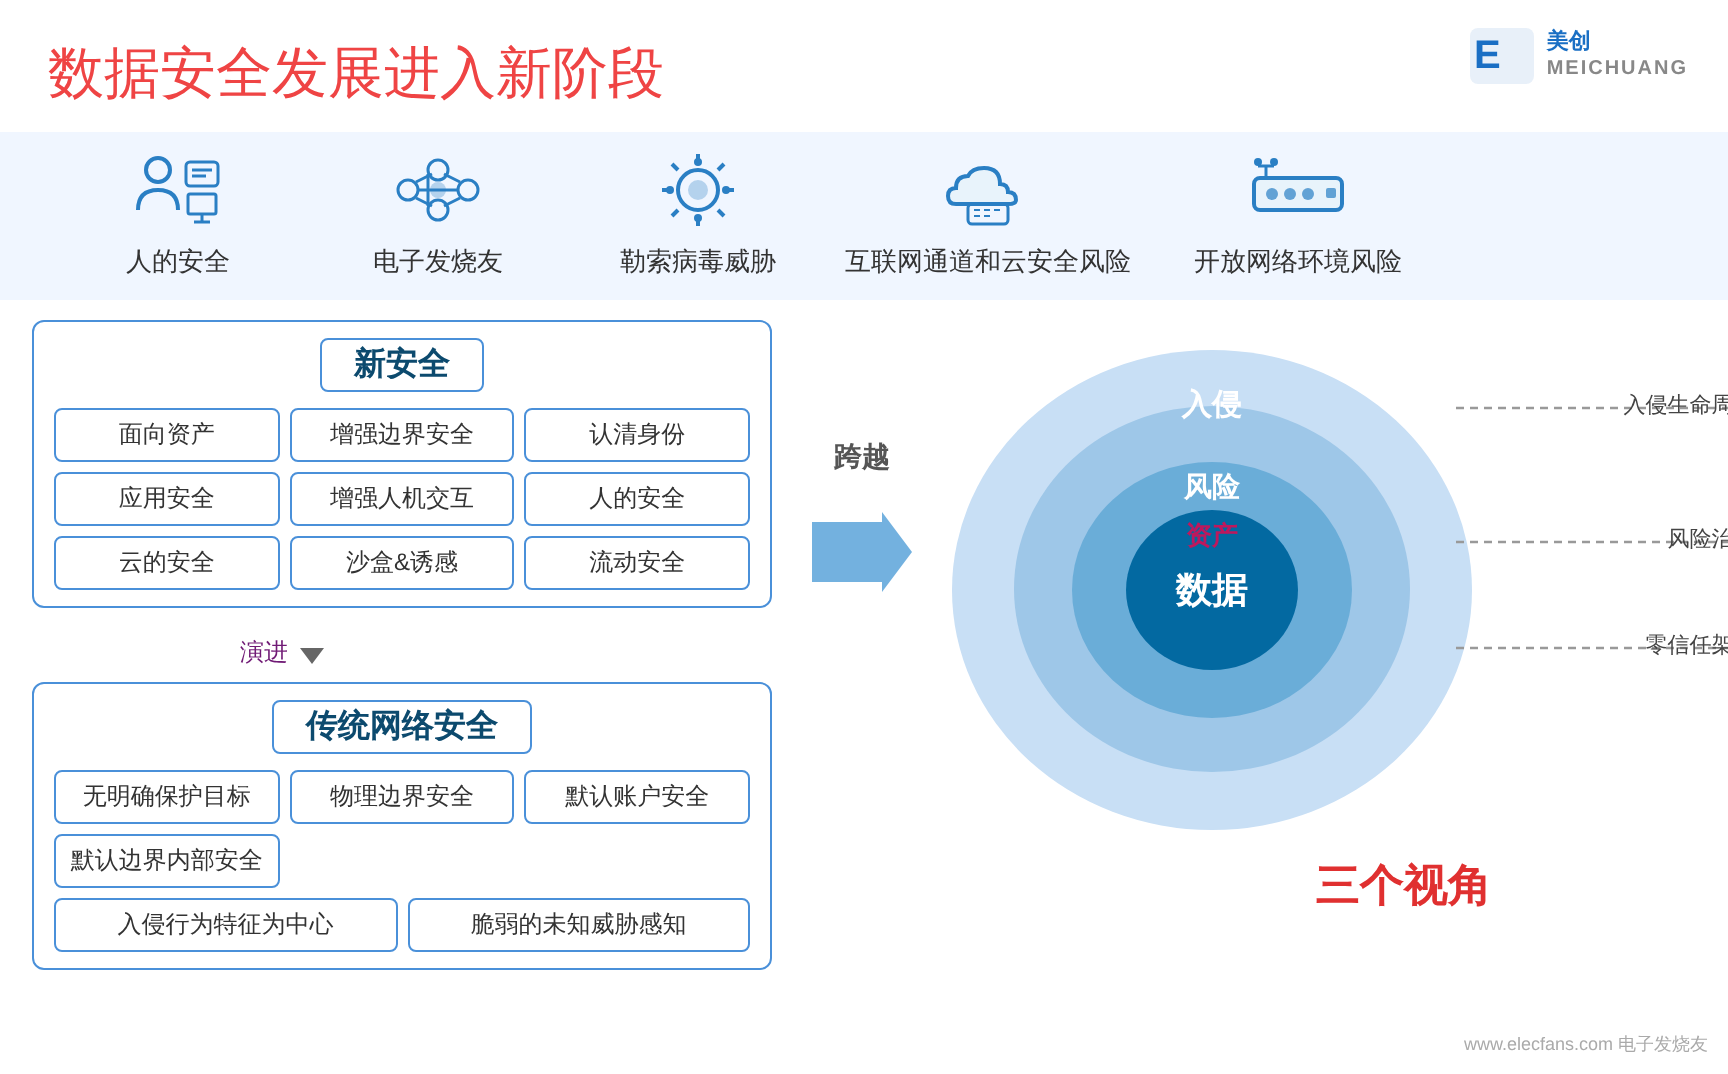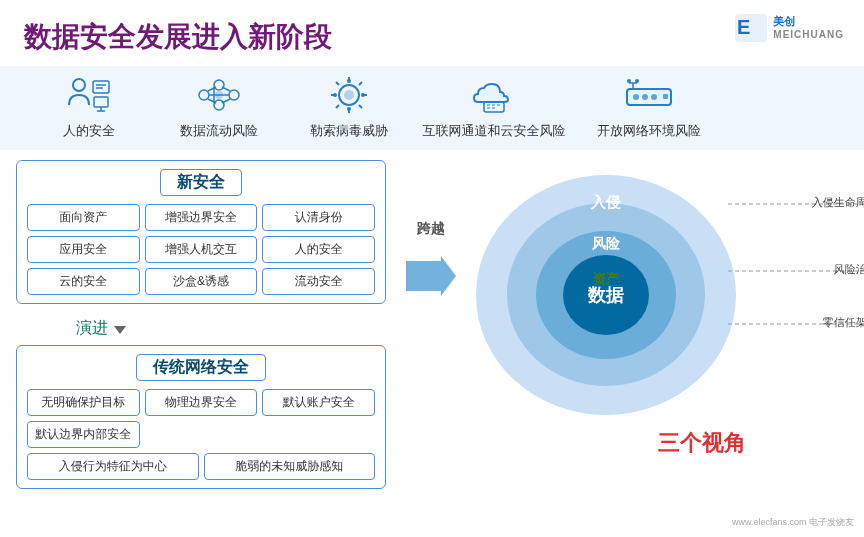--- a/index.html
+++ b/index.html
@@ -8,22 +8,22 @@
       height: 537px;
       background: #fff;
       font-family: 'Microsoft YaHei', '微软雅黑', Arial, sans-serif;
       overflow: hidden;
       position: relative;
     }
 
     
     .page-title {
       font-size: 28px;
-      font-weight: bold;
-      color: #701a75;
+      font-weight: normal;
+      color: #ef4444;
       padding: 18px 24px 10px 24px;
     }
 
     
     .logo {
       position: absolute;
       top: 14px;
       right: 20px;
       display: flex;
       align-items: center;
@@ -131,22 +131,23 @@
     }
 
     
     .arrow-section {
       display: flex;
       align-items: center;
       margin: 4px 0 6px 60px;
       gap: 6px;
     }
     .arrow-label {
-      font-size: 16px;
-      color: #0f766e;
+      font-size: 12px;
+      color: #701a75;
+      margin-left: 44px;
     }
     .down-arrow {
       width: 0;
       height: 0;
       border-left: 6px solid transparent;
       border-right: 6px solid transparent;
       border-top: 8px solid #666;
       margin-top: 2px;
     }
 
@@ -248,21 +249,21 @@
         <circle cx="25" cy="30" r="5" stroke="#2a7fc4" stroke-width="1.5" fill="none"></circle>
         <line x1="15" y1="20" x2="35" y2="20" stroke="#2a7fc4" stroke-width="1.5"></line>
         <line x1="20" y1="12" x2="20" y2="28" stroke="#2a7fc4" stroke-width="1.5"></line>
         <line x1="14" y1="16" x2="22" y2="12" stroke="#2a7fc4" stroke-width="1.5"></line>
         <line x1="14" y1="24" x2="22" y2="28" stroke="#2a7fc4" stroke-width="1.5"></line>
         <line x1="28" y1="12" x2="36" y2="16" stroke="#2a7fc4" stroke-width="1.5"></line>
         <line x1="28" y1="28" x2="36" y2="24" stroke="#2a7fc4" stroke-width="1.5"></line>
         <circle cx="25" cy="20" r="4" fill="#2a7fc4" opacity="0.3"></circle>
       </svg>
     </div>
-    <div class="icon-label">数据流动风险</div>
+    <div class="icon-label">电子发烧友</div>
   </div>
 
   <div class="icon-item">
     <div class="icon-img">
       <svg width="48" height="40" viewBox="0 0 48 40" fill="none">
         <circle cx="24" cy="20" r="10" stroke="#2a7fc4" stroke-width="2" fill="none"></circle>
         <circle cx="24" cy="20" r="5" fill="#2a7fc4" opacity="0.3"></circle>
         <line x1="24" y1="6" x2="24" y2="2" stroke="#2a7fc4" stroke-width="2"></line>
         <line x1="24" y1="34" x2="24" y2="38" stroke="#2a7fc4" stroke-width="2"></line>
         <line x1="10" y1="20" x2="6" y2="20" stroke="#2a7fc4" stroke-width="2"></line>
@@ -375,21 +376,21 @@
         <div style="position:absolute;width:198px;height:183px;border-radius:50%;background:#9ec7e8;top:28px;left:31px;"></div>
 
         <div style="position:absolute;width:140px;height:128px;border-radius:50%;background:#6aadd8;top:56px;left:60px;"></div>
 
         <div style="position:absolute;width:86px;height:80px;border-radius:50%;background:#0369a1;top:80px;left:87px;display:flex;align-items:center;justify-content:center;">
           <span style="color:#fff;font-size:18px;font-weight:bold;">数据</span>
         </div>
 
         <span style="position:absolute;top:18px;left:50%;transform:translateX(-50%);color:#fff;font-size:15px;font-weight:bold;">入侵</span>
         <span style="position:absolute;top:60px;left:50%;transform:translateX(-50%);color:#fff;font-size:14px;font-weight:bold;">风险</span>
-        <span style="position:absolute;top:95px;left:50%;transform:translateX(-50%);color:#4d7c0f;font-size:13px;font-weight:bold;">资产</span>
+        <span style="position:absolute;top:84px;left:50%;transform:translateX(-50%);color:#be185d;font-size:13px;font-weight:bold;">资产</span>
       </div>
 
       <div style="position:absolute;left:252px;top:5px;width:165px;height:240px;">
 
         <div style="position:absolute;top:28px;left:0;display:flex;align-items:center;width:100%;">
           <svg width="165" height="2" style="flex-shrink:0;">
               <line x1="0" y1="1" x2="165" y2="1" stroke="#999" stroke-width="1.2" stroke-dasharray="4,3"></line>
             </svg>
         </div>
         <span style="position:absolute;top:20px;right:0;font-size:11px;color:#444;">入侵生命周期1.0</span>

